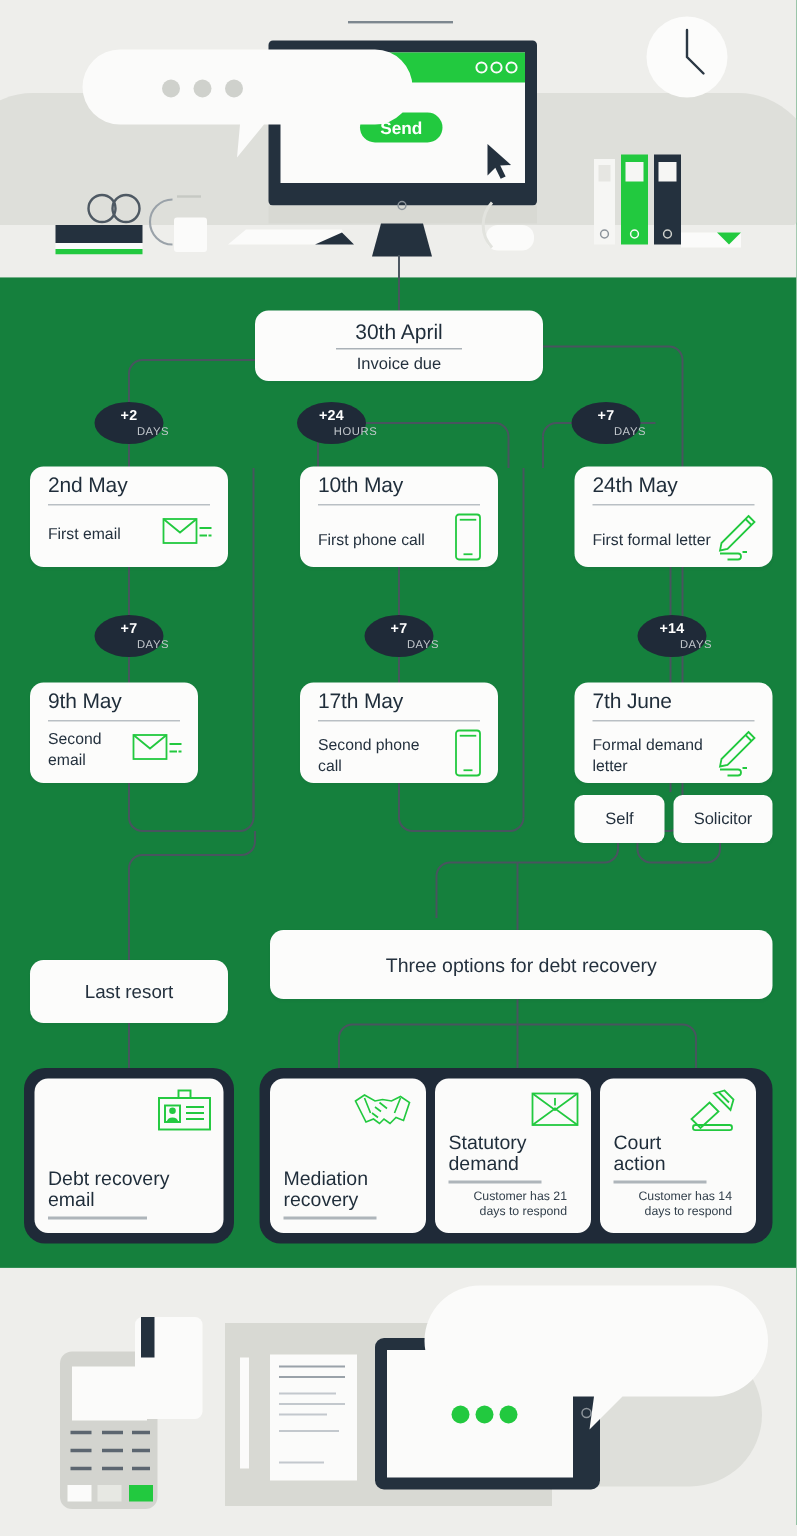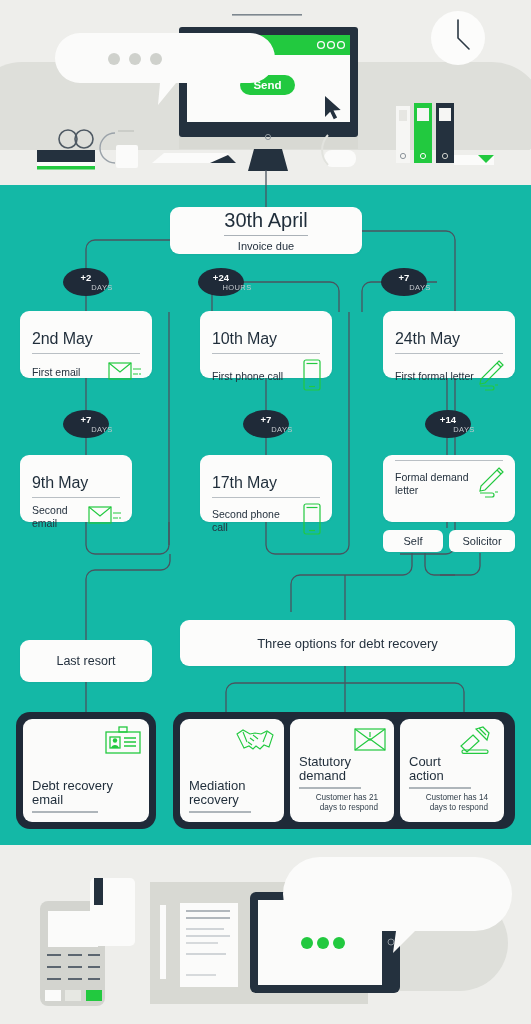--- a/index.html
+++ b/index.html
@@ -2,76 +2,76 @@
 <html><head>
 <meta charset="utf-8">
 <style>
   * { box-sizing: border-box; margin: 0; padding: 0; }
   html, body {
     width: 531px; height: 1024px;
     background: #efefec;
     font-family: "Liberation Sans", sans-serif;
     overflow: hidden;
   }
-  #root { position: relative; width: 531px; height: 1024px; background: #14b8a6; }
+  #root { position: relative; width: 531px; height: 1024px; background: #15803d; }
 
   
   .illus { position: absolute; left: 0; width: 531px; overflow: hidden; }
   #illus-top { top: 0; height: 185px; }
   #illus-bottom { top: 845px; height: 179px; }
 
   
   #wires { position: absolute; left: 0; top: 0; width: 531px; height: 1024px; pointer-events: none; }
 
   
   .card {
     position: absolute;
     background: #fcfcfb;
     border-radius: 9px;
     box-shadow: 0 1px 2px rgba(40,50,60,.07);
   }
   .card-date {
-    font-size: 16px; font-weight: 400; color: #1f2d3a;
+    font-size: 14px; font-weight: 400; color: #1f2d3a;
     letter-spacing: -0.1px;
-    padding: 19px 12px 0 12px;
+    padding: 4px 12px 0 12px;
   }
   .rule { height: 1px; background: #b9bfc4; margin: 5px 12px 0 12px; }
   .card-body {
     display: flex; align-items: center; justify-content: space-between;
     padding: 5px 10px 9px 12px;
   }
   .card-label { font-size: 10.5px; color: #24313e; line-height: 1.25; }
 
   
   .pill {
     position: absolute; background: #fcfcfb; border-radius: 9px;
     display: flex; align-items: center; justify-content: center;
     color: #24313e; box-shadow: 0 1px 2px rgba(40,50,60,.06);
   }
 
   
   #invoice-card { left: 170px; top: 207px; width: 192px; height: 47px;
     display: flex; flex-direction: column; align-items: center; justify-content: center; }
-  #invoice-card .d { font-size: 20px; color: #1f2d3a; }
+  #invoice-card .d { font-size: 14px; color: #1f2d3a; }
   #invoice-card .u { width: 84px; height: 1px; background: #aab1b7; margin: 3px 0 4px; }
   #invoice-card .s { font-size: 11px; color: #24313e; }
 
   
   .badge {
     position: absolute; width: 46px; height: 28px; border-radius: 50%;
     background: #1f2a38; color: #fff;
     display: flex; flex-direction: column; align-items: center; justify-content: center;
     line-height: 1;
   }
   .badge .n { font-size: 9.5px; font-weight: 700; letter-spacing: .2px; }
   .badge .u { font-size: 7.5px; color: #c3c8cd; margin-top: 1.5px; letter-spacing: .4px; padding-left: 32px; }
 
   
   .mini {
-    position: absolute; height: 22px; background: #fcfcfb; border-radius: 6px;
+    position: absolute; height: 32px; background: #fcfcfb; border-radius: 6px;
     display: flex; align-items: center; justify-content: center;
     font-size: 11px; color: #24313e;
     box-shadow: 0 1px 2px rgba(40,50,60,.06);
   }
 
   
   .frame {
     position: absolute; background: #1f2a38; border-radius: 14px; padding: 7px;
     display: flex; gap: 6px;
   }
@@ -312,20 +312,21 @@
           <rect x="2" y="1" width="16" height="30" rx="2"></rect>
               <path d="M4.5 4.5 h11"></path>
               <path d="M7 27.5 h6"></path>
             </g>
           </svg>
       </span>
     </div>
   </div>
 
   <div class="card" style="left:383px; top:455px; width:132px; height:67px;">
+    <div class="card-date">7th June</div>
     <div class="rule"></div>
     <div class="card-body">
       <span class="card-label" style="max-width:78px">Formal demand letter</span>
       <span>
         <svg width="30" height="32" viewBox="0 0 30 32">
             <g fill="none" stroke="#22c93f" stroke-width="1.2">
           <path d="M24 2 l4 4 l-18 18 l-5 1 l1 -5 z"></path>
               <path d="M22 4 l4 4"></path>
           <path d="M5 27 h12 a2 2 0 0 1 0 4 h-7 M20 26 h3"></path>
             </g>

